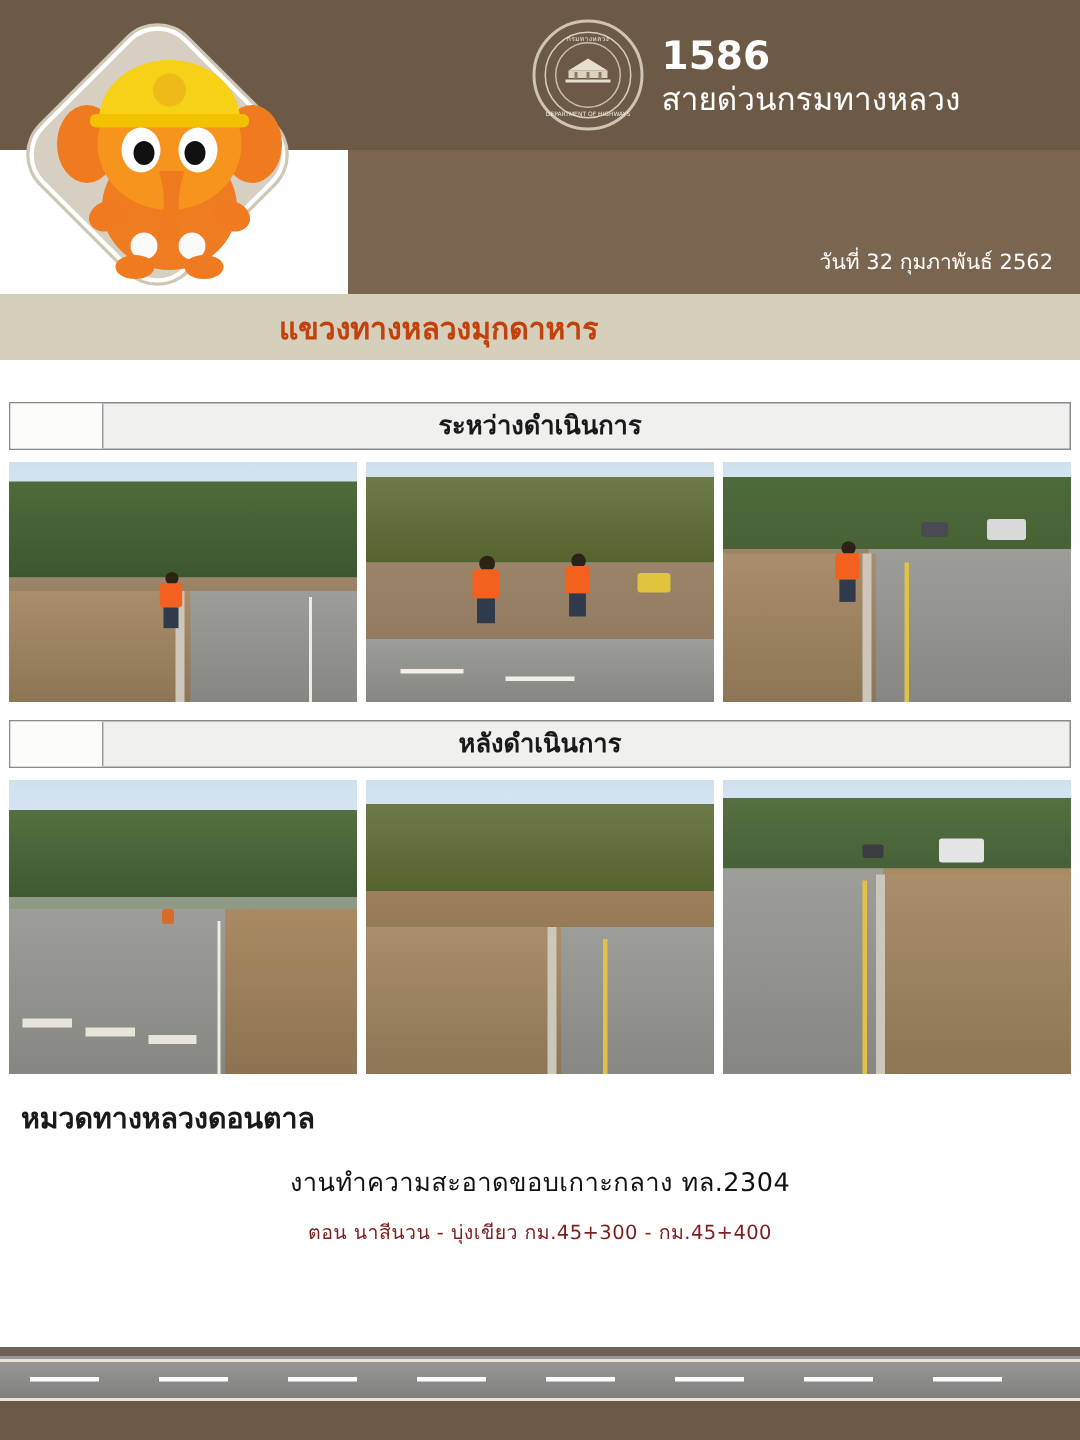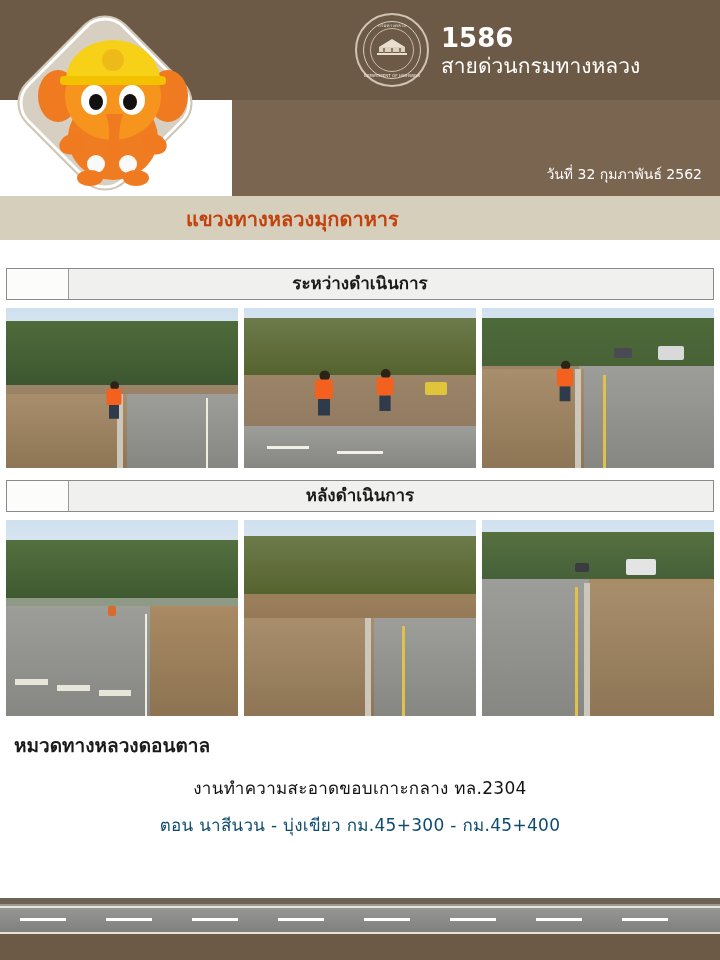--- a/index.html
+++ b/index.html
@@ -202,22 +202,22 @@
   }
   .work-line {
     text-align: center;
     font-size: 17px;
     color: #111;
     margin-top: 14px;
     letter-spacing: .3px;
   }
   .work-line2 {
     text-align: center;
-    font-size: 17px;
-    color: #0c4a6e;
+    font-size: 13px;
+    color: #7f1d1d;
     margin-top: 10px;
     letter-spacing: .3px;
   }
 
   
   .road {
     position: absolute;
     left: 0; bottom: 0;
     width: 720px; height: 62px;
   }

